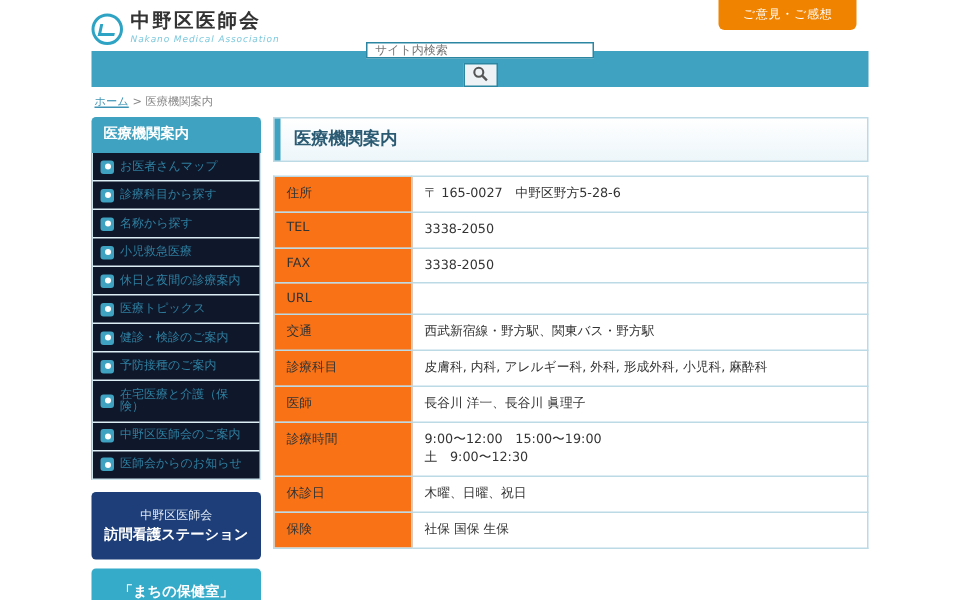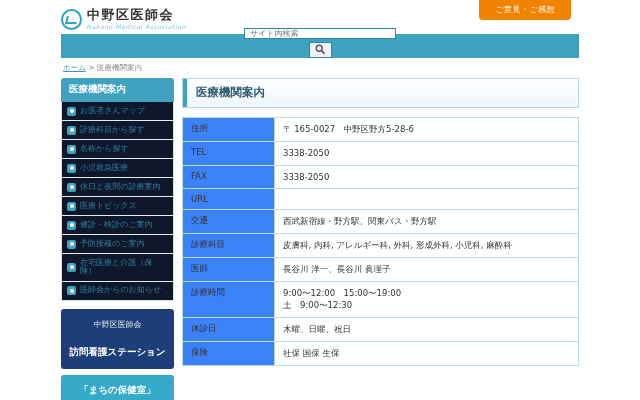--- a/index.html
+++ b/index.html
@@ -39,33 +39,33 @@
   .sidebar-nav li { display:flex; align-items:center; gap:4px; padding:4.5px 5px; font-size:8px;
     color:#2e7fa0; border-bottom:1px solid #ddeef5; cursor:pointer; line-height:1.1; }
   .sidebar-nav li:last-child { border-bottom:none; }
   .nav-icon { width:9px; height:9px; flex-shrink:0; background:#3fa2c0; border-radius:2px; position:relative; }
   .nav-icon::after { content:""; position:absolute; left:2.5px; top:2.5px; right:2.5px; bottom:2.5px;
     background:#fff; border-radius:50%; }
 
   .banner { margin-top:8px; text-align:center; cursor:pointer; border-radius:3px; padding:10px 4px; }
   .banner-navy { background:#1d3e78; }
   .banner-navy .b-line1 { font-size:8px; color:#dfe8f5; }
-  .banner-navy .b-line2 { font-size:9.5px; font-weight:bold; color:#fff; margin-top:16px; }
+  .banner-navy .b-line2 { font-size:9.5px; font-weight:bold; color:#fff; margin-top:1px; }
   .banner-teal { background:#35aac9; margin-top:6px; padding:9px 4px; }
   .banner-teal .b-line1 { font-size:9.5px; color:#fff; font-weight:bold; }
 
   
   .main { flex:1; min-width:0; }
   .page-title-box { border:1px solid #bcd9e6; background:linear-gradient(#ffffff,#edf6fa); }
   .page-title-inner { border-left:4px solid #3fa2c0; padding:6px 9px 7px; font-size:11.5px;
     font-weight:bold; color:#2b5a73; }
   .clinic-heading { margin-top:11px; border-left:4px solid #3fa2c0; border-bottom:1px solid #bcd9e6;
     padding:4px 8px 5px; font-size:10.5px; font-weight:bold; color:#333; }
   .info-table { width:100%; border-collapse:collapse; margin-top:9px; }
-  .info-table th { width:92px; background:#3b82f6; border:1px solid #bcd9e6; font-size:8.5px;
+  .info-table th { width:92px; background:#f97316; border:1px solid #bcd9e6; font-size:8.5px;
     font-weight:normal; color:#333; text-align:left; padding:5px 8px; vertical-align:top; }
   .info-table td { border:1px solid #bcd9e6; font-size:8.5px; color:#333; padding:5px 8px;
     white-space:pre-line; line-height:1.5; }
 </style>
 </head>
 <body>
 
 <div class="page">
 
   <div class="top-header">
@@ -133,20 +133,24 @@
         <li>
             <span class="nav-icon"></span>
             <span>予防接種のご案内</span>
           </li>
         <li>
             <span class="nav-icon"></span>
             <span>在宅医療と介護（保険）</span>
           </li>
         <li>
             <span class="nav-icon"></span>
+            <span>中野区医師会のご案内</span>
+          </li>
+        <li>
+            <span class="nav-icon"></span>
             <span>医師会からのお知らせ</span>
           </li>
       </ul>
 
       <div class="banner banner-navy">
         <div class="b-line1">中野区医師会</div>
         <div class="b-line2">訪問看護ステーション</div>
       </div>
       <div class="banner banner-teal">
         <div class="b-line1">「まちの保健室」</div>

